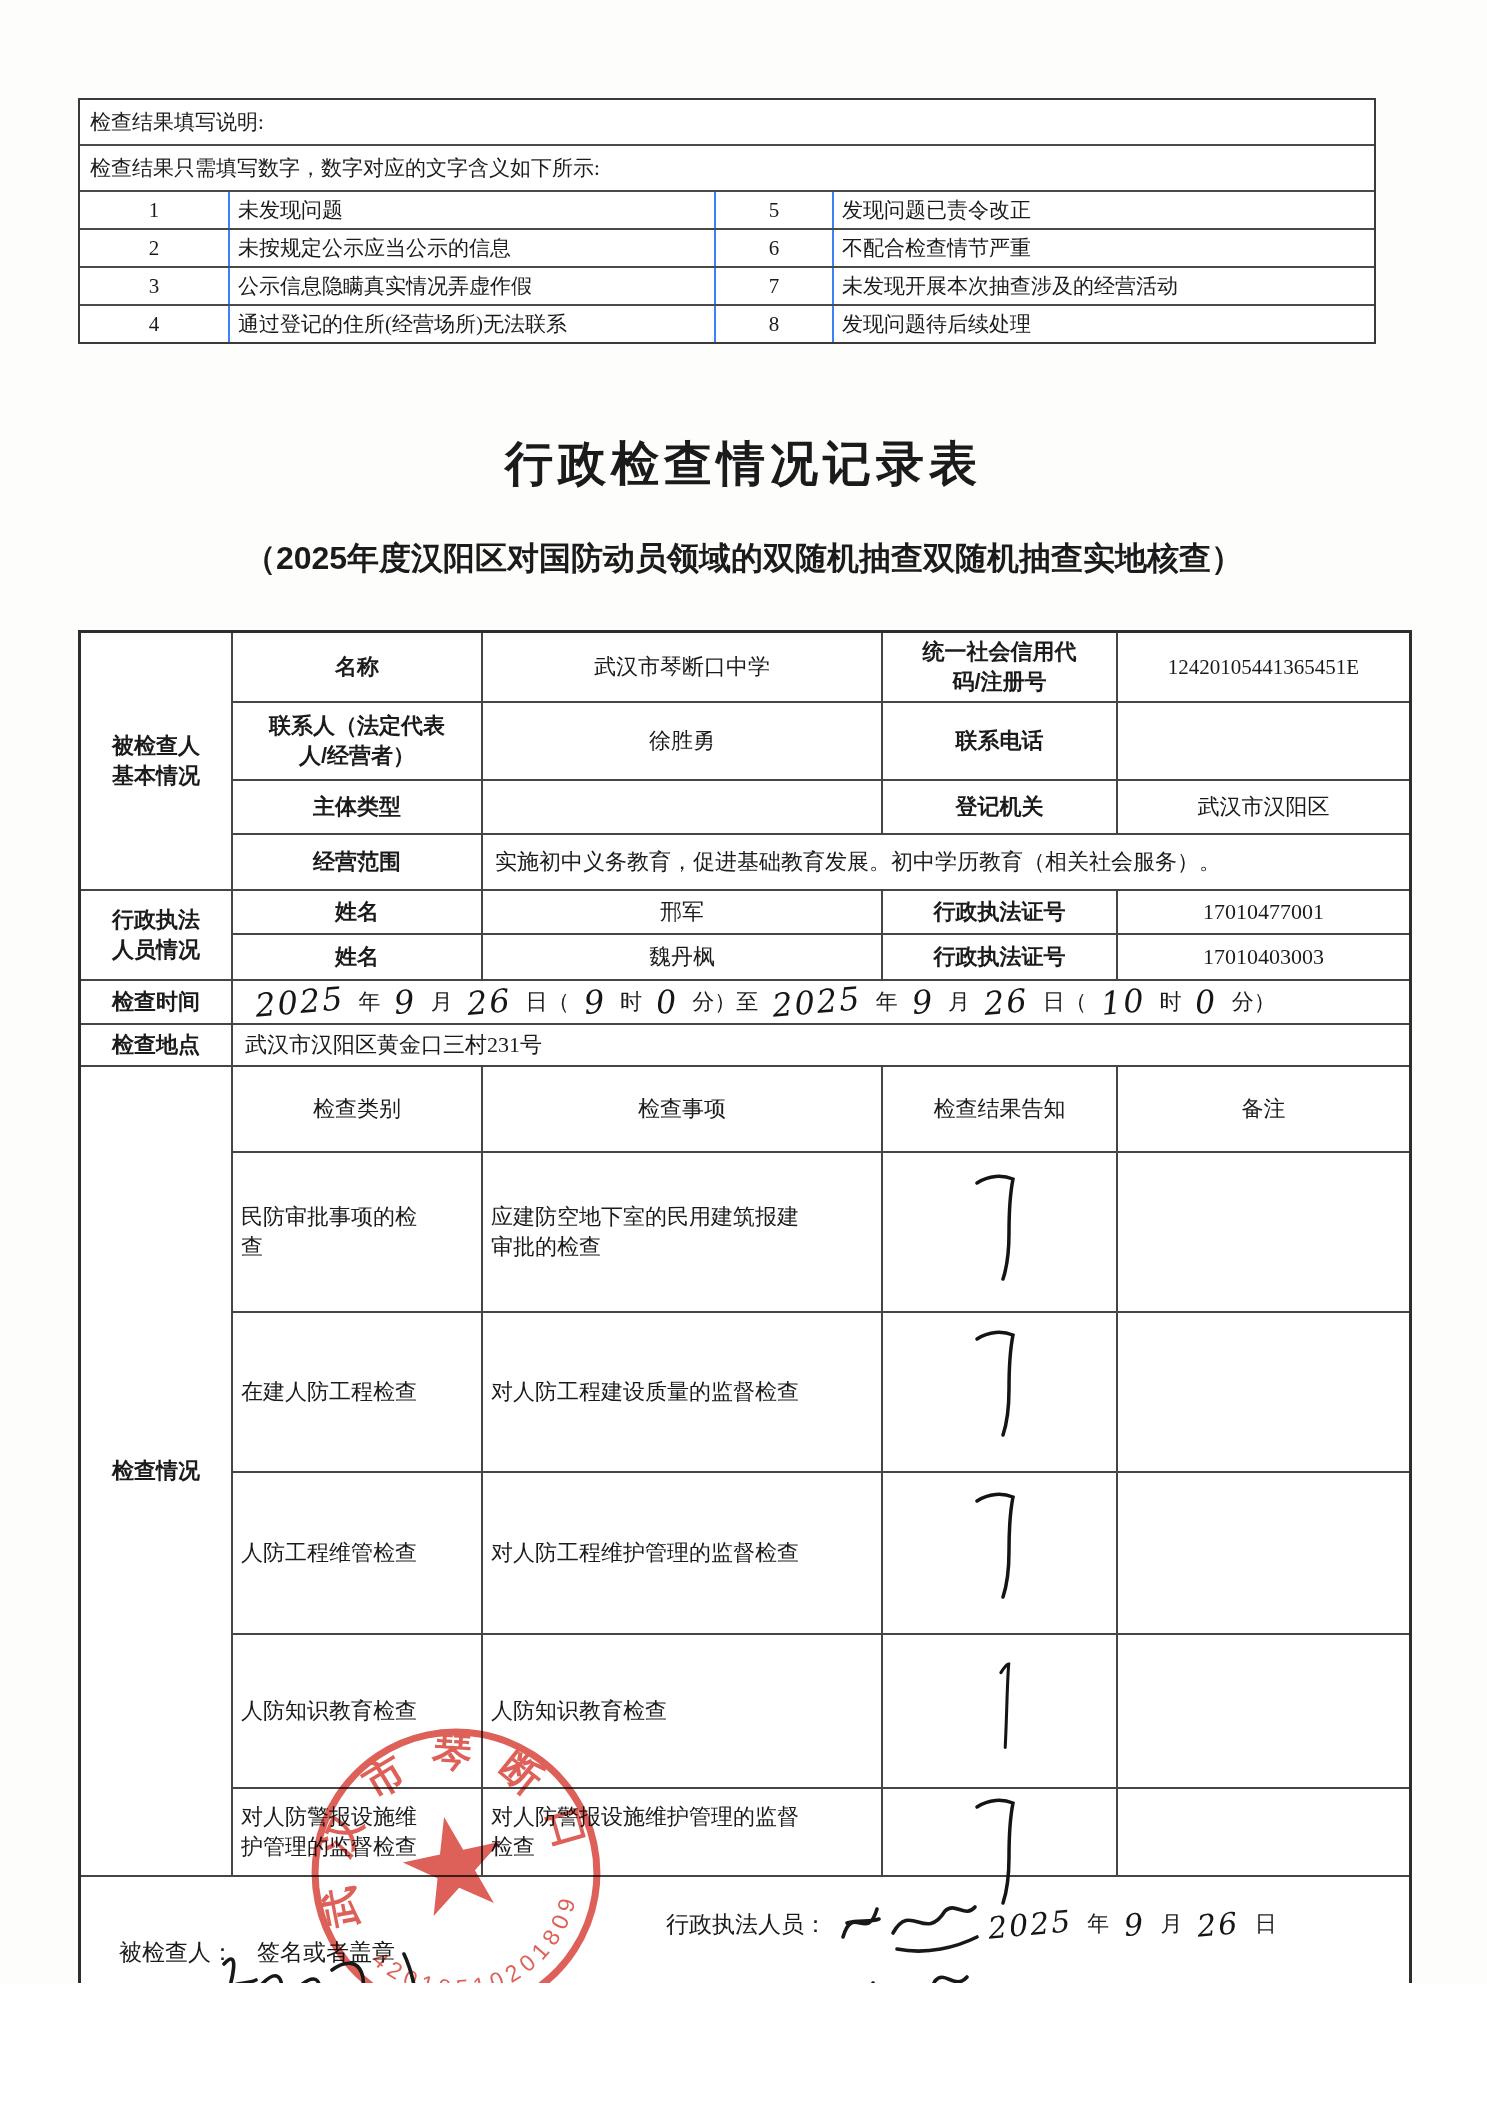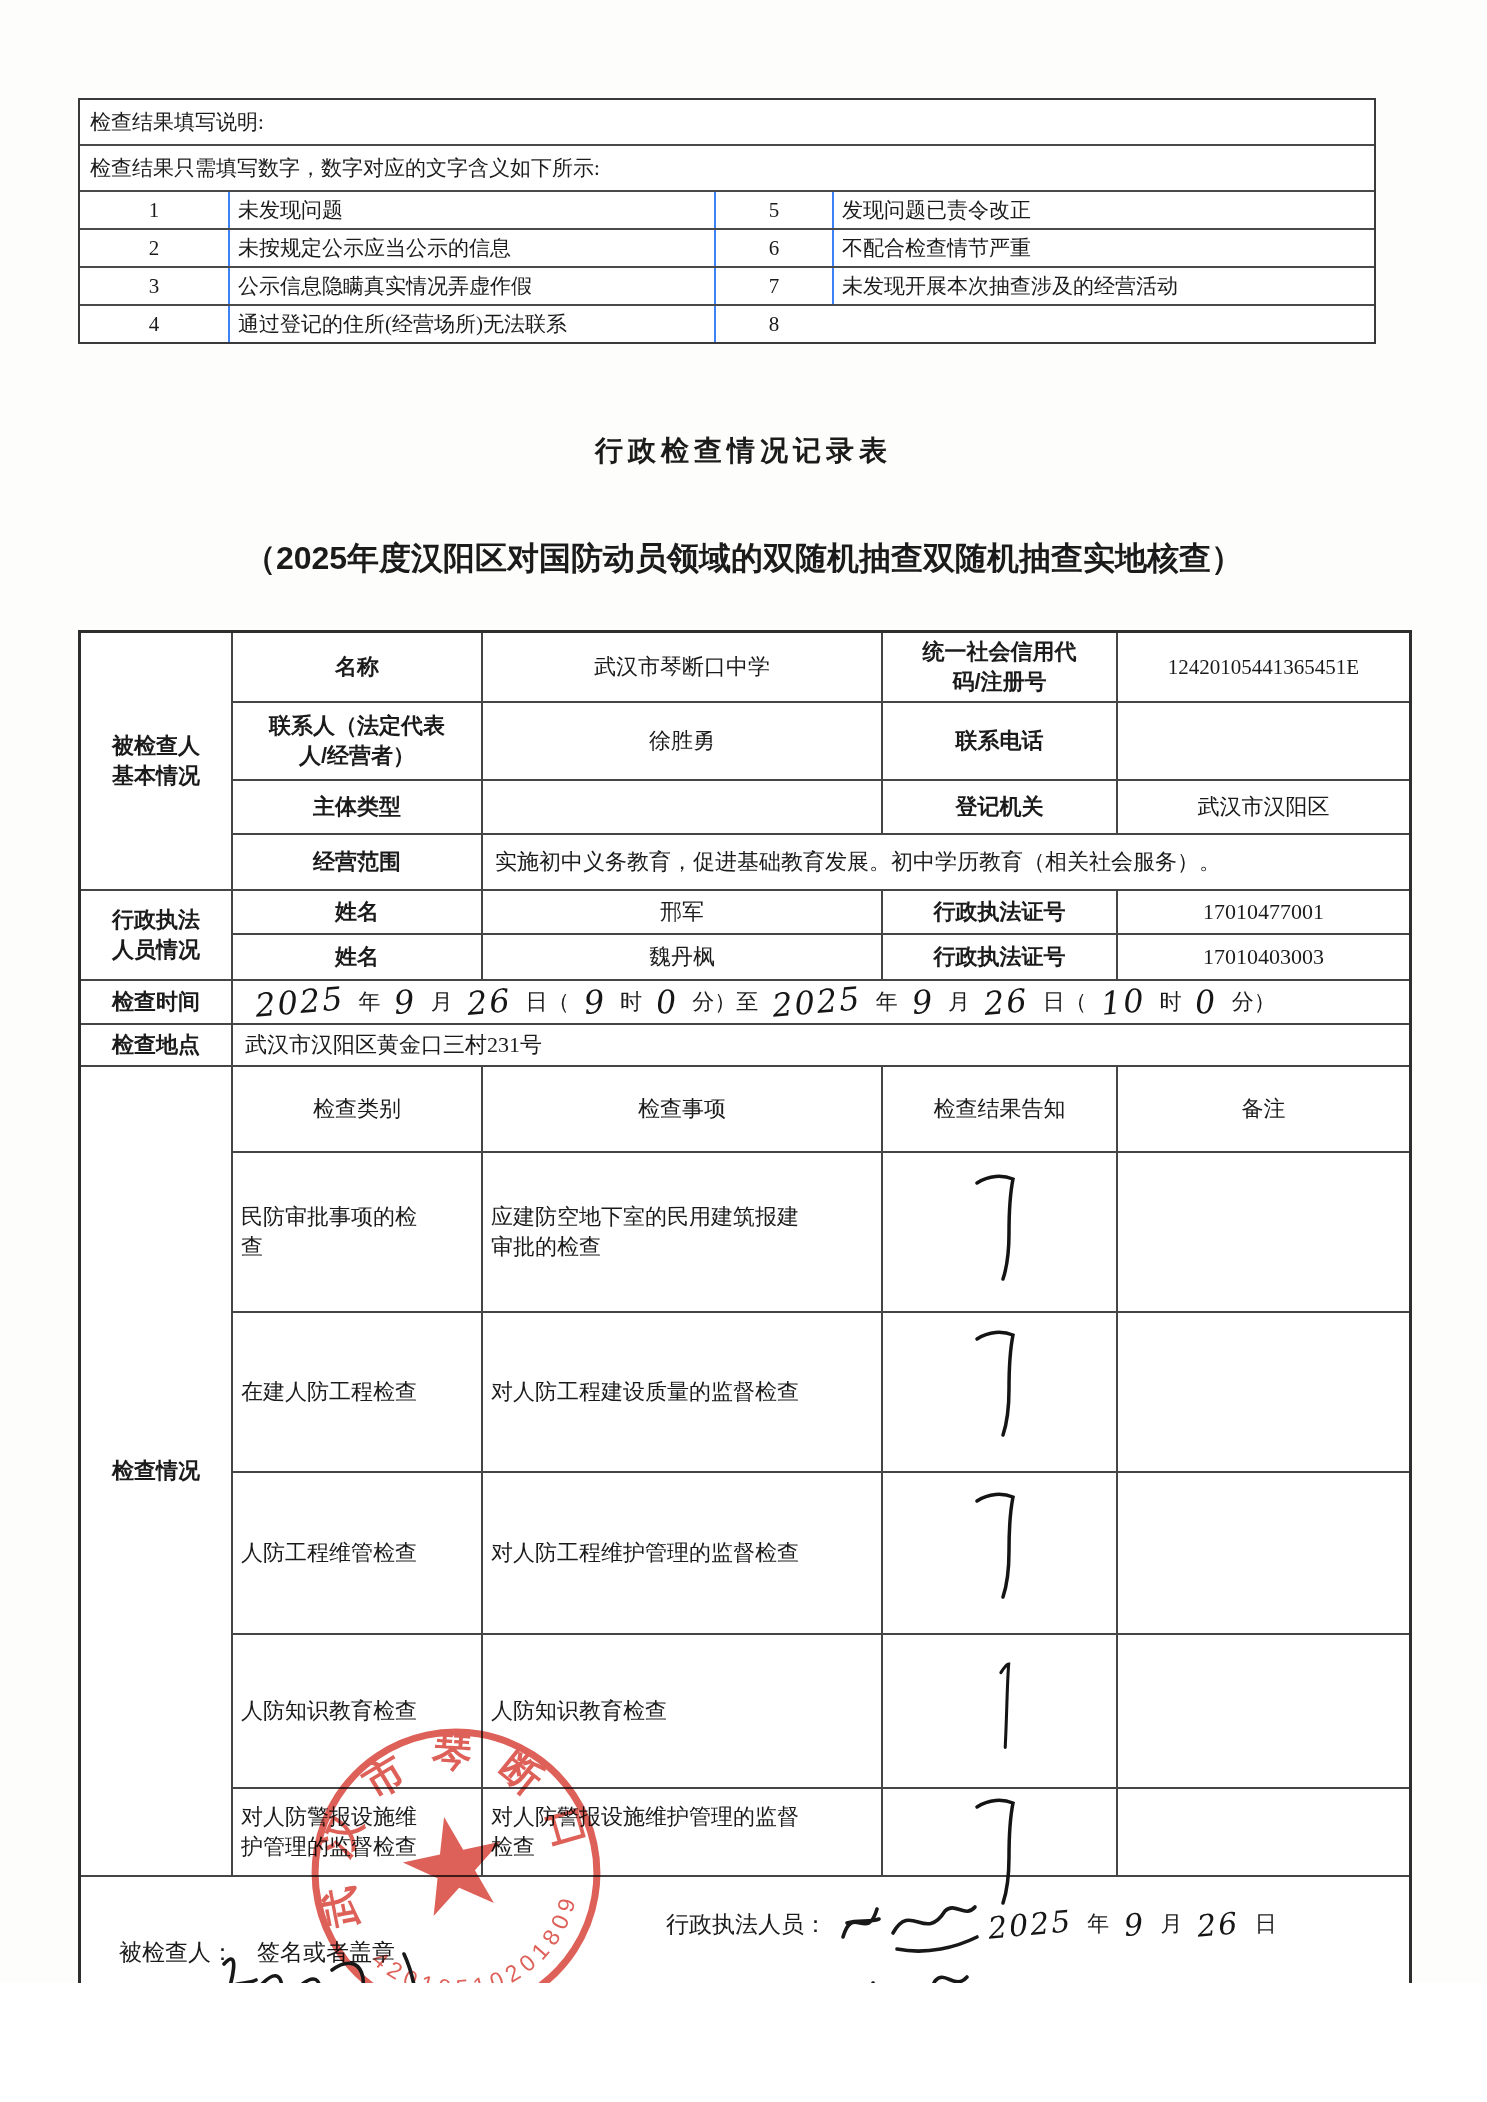--- a/index.html
+++ b/index.html
@@ -21,21 +21,21 @@
   .ccell { display:flex; align-items:center; border-left:2px solid #3b82f6; padding:2px 8px; box-sizing:border-box; }
   .cnum  { width:148px; justify-content:center; border-left:none; }
   .ctext { width:486px; }
   .cnum2 { width:118px; justify-content:center; }
   .ctext2{ flex:1; }
 
   
   .title {
     position:absolute; top:432px; left:0; width:100%; text-align:center;
     font-family:"Liberation Sans", sans-serif; font-weight:bold;
-    font-size:28px; letter-spacing:5px;
+    font-size:48px; letter-spacing:5px;
   }
   .subtitle {
     position:absolute; top:537px; left:0; width:100%; text-align:center;
     font-family:"Liberation Sans", sans-serif; font-weight:bold;
     font-size:32px; letter-spacing:0px;
   }
 
   
   .main {
     position:absolute; left:78px; top:630px; width:1334px;
@@ -106,20 +106,21 @@
     <div class="crow">
       <div class="ccell cnum">3</div>
       <div class="ccell ctext">公示信息隐瞒真实情况弄虚作假</div>
       <div class="ccell cnum2">7</div>
       <div class="ccell ctext2">未发现开展本次抽查涉及的经营活动</div>
     </div>
     <div class="crow">
       <div class="ccell cnum">4</div>
       <div class="ccell ctext">通过登记的住所(经营场所)无法联系</div>
       <div class="ccell cnum2">8</div>
+      <div class="ccell ctext2">发现问题待后续处理</div>
     </div>
   </div>
 
   <div class="title">行政检查情况记录表</div>
   <div class="subtitle">（2025年度汉阳区对国防动员领域的双随机抽查双随机抽查实地核查）</div>
 
   <div class="main">
 
     <div class="c lbl" style="grid-area:1/1/5/2;">
       <span class="wrapNarrow">被检查人基本情况</span>

